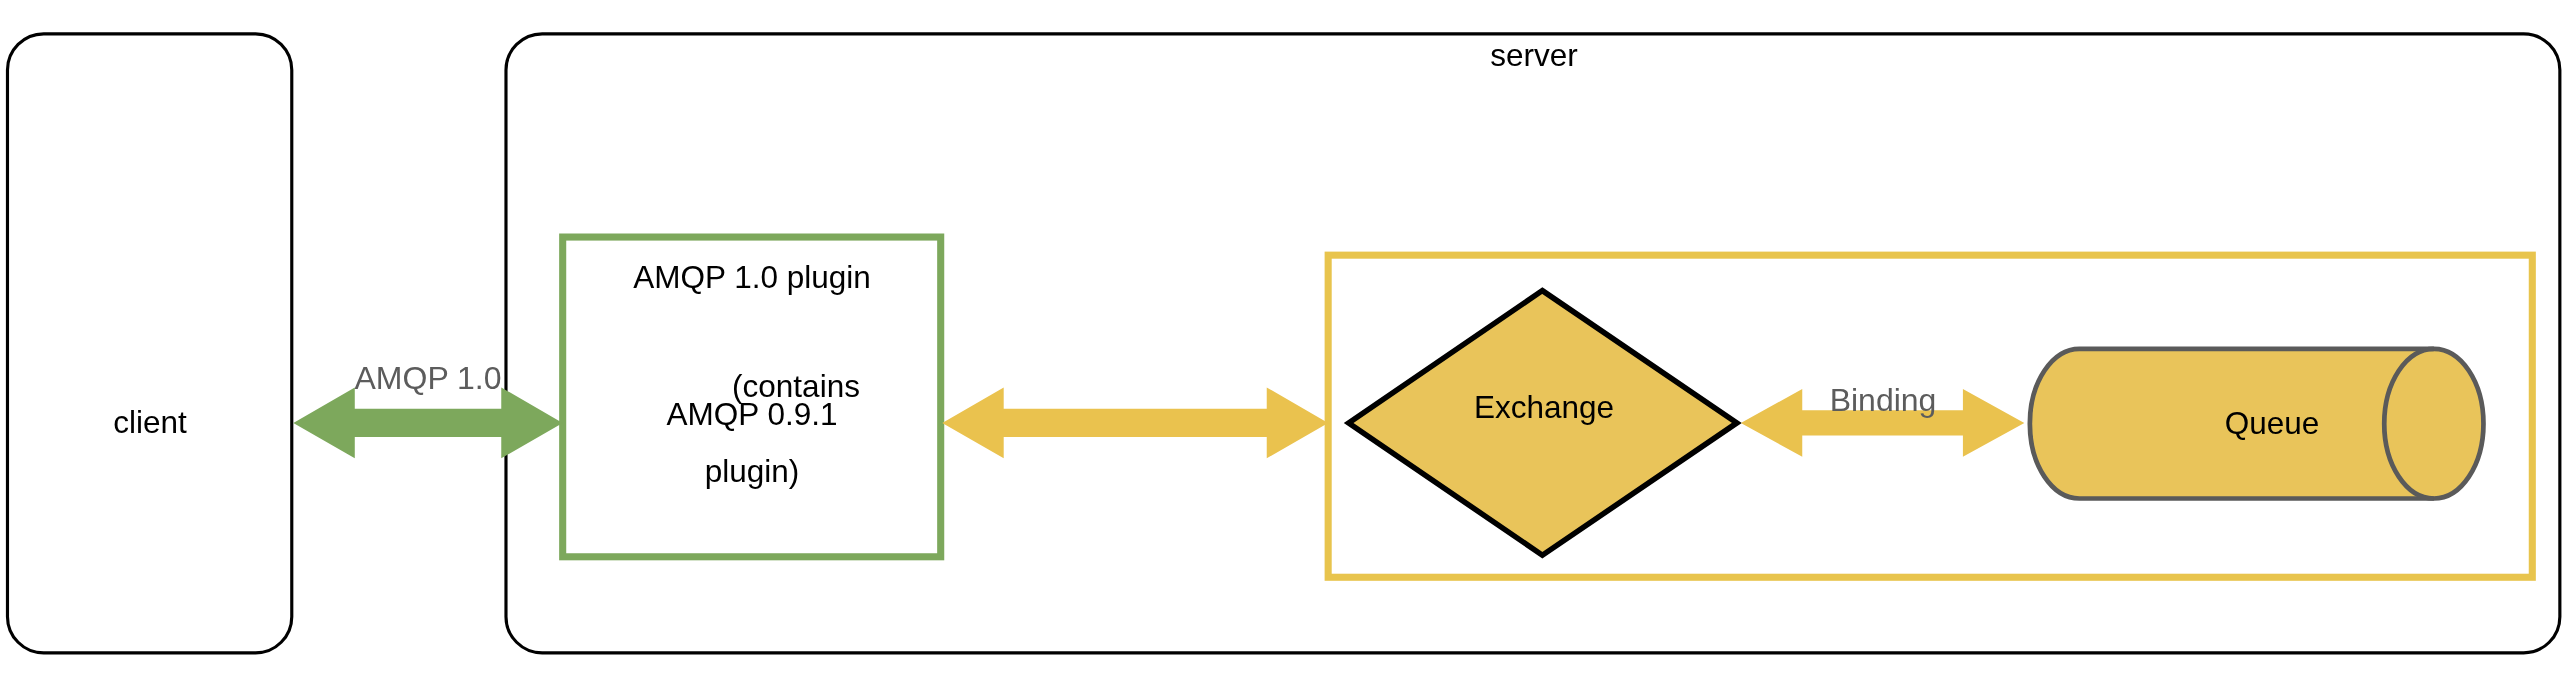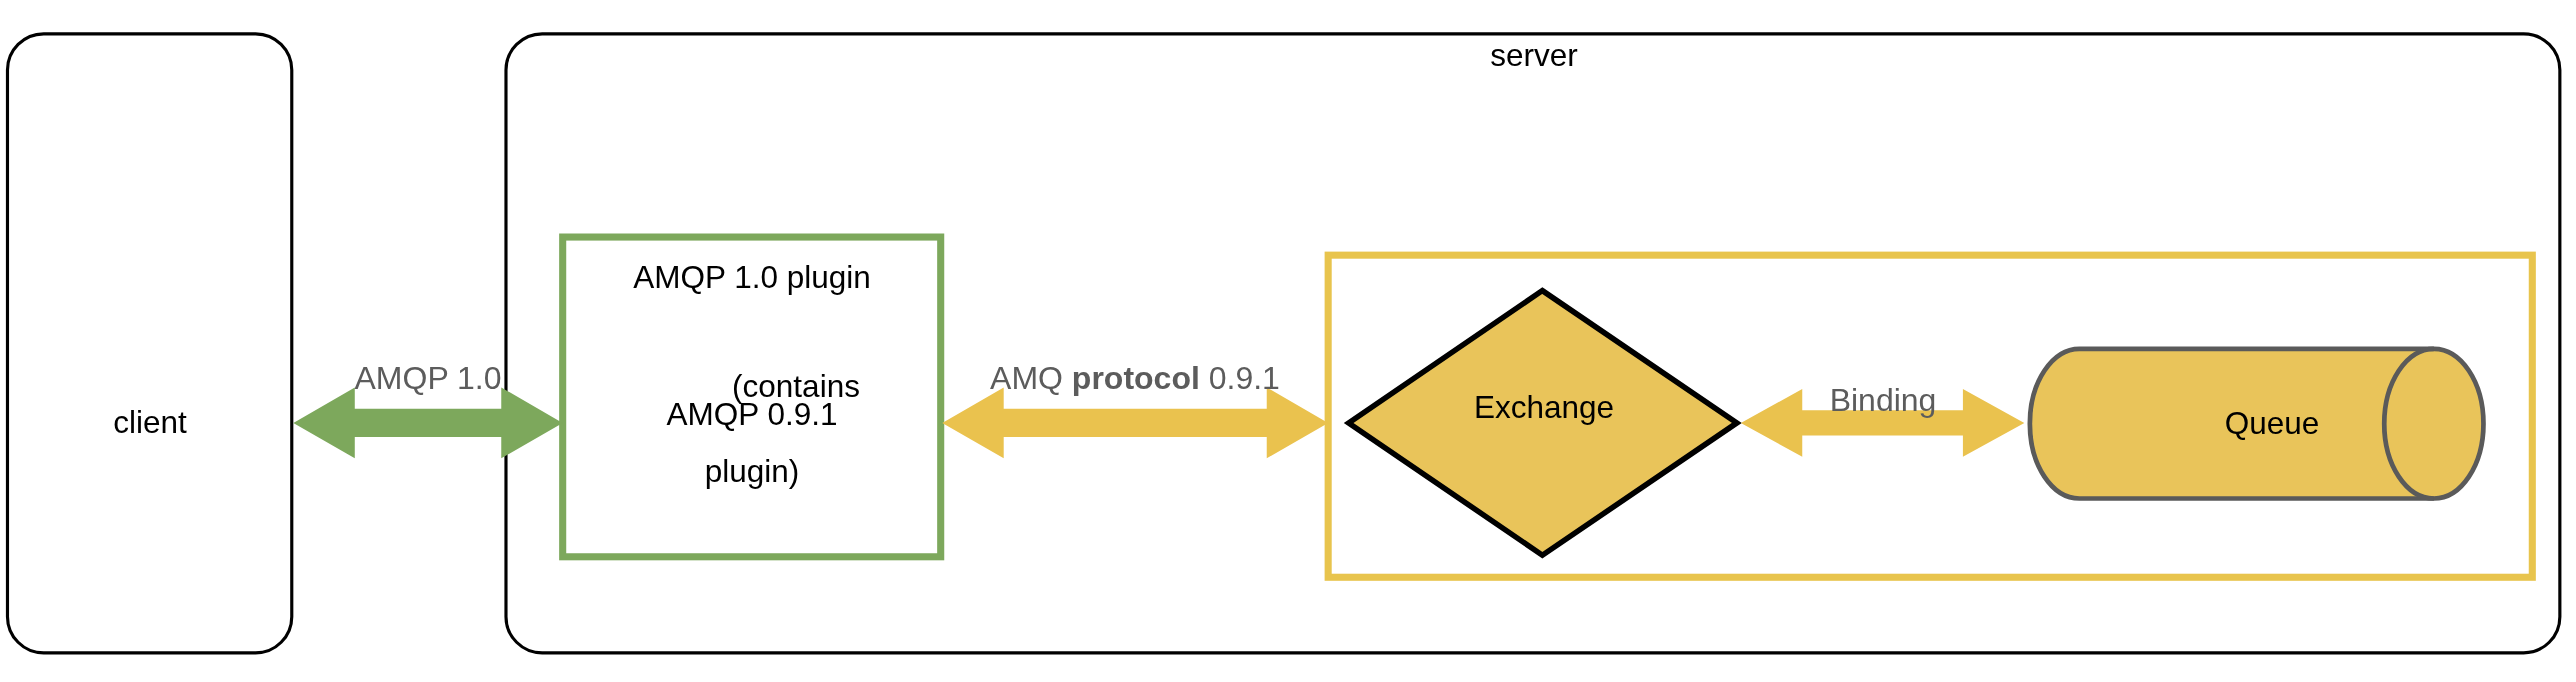--- a/index.html
+++ b/index.html
@@ -82,21 +82,20 @@
   <div class="lbl lbl-center fs-big t-black" style="left:752px; top:278px;">AMQP 1.0 plugin</div>
 
   <div class="lbl lbl-center fs-big t-black" style="left:752px; top:387px;margin-left:44px;">(contains</div>
 
   <div class="lbl lbl-center fs-big t-black" style="left:752px; top:415px;">AMQP 0.9.1</div>
 
   <div class="lbl lbl-center fs-big t-black" style="left:752px; top:472px;">plugin)</div>
 
   <div class="lbl lbl-center fs-label t-gray" style="left:428px; top:379px;">AMQP 1.0</div>
 
-  <div class="lbl lbl-center fs-label t-gray" style="left:1135px; top:379px;"><span>AMQ </span><span class="bold">protocol</span><span> 0.9.1</span></div>
 
 
   <div class="lbl lbl-center fs-big t-black" style="left:1544px; top:408px;">Exchange</div>
 
   <div class="lbl lbl-center fs-label t-gray" style="left:1883px; top:401px;">Binding</div>
 
   <div class="lbl lbl-center fs-big t-black" style="left:2272px; top:424px;">Queue</div>
 
 </div>
 

